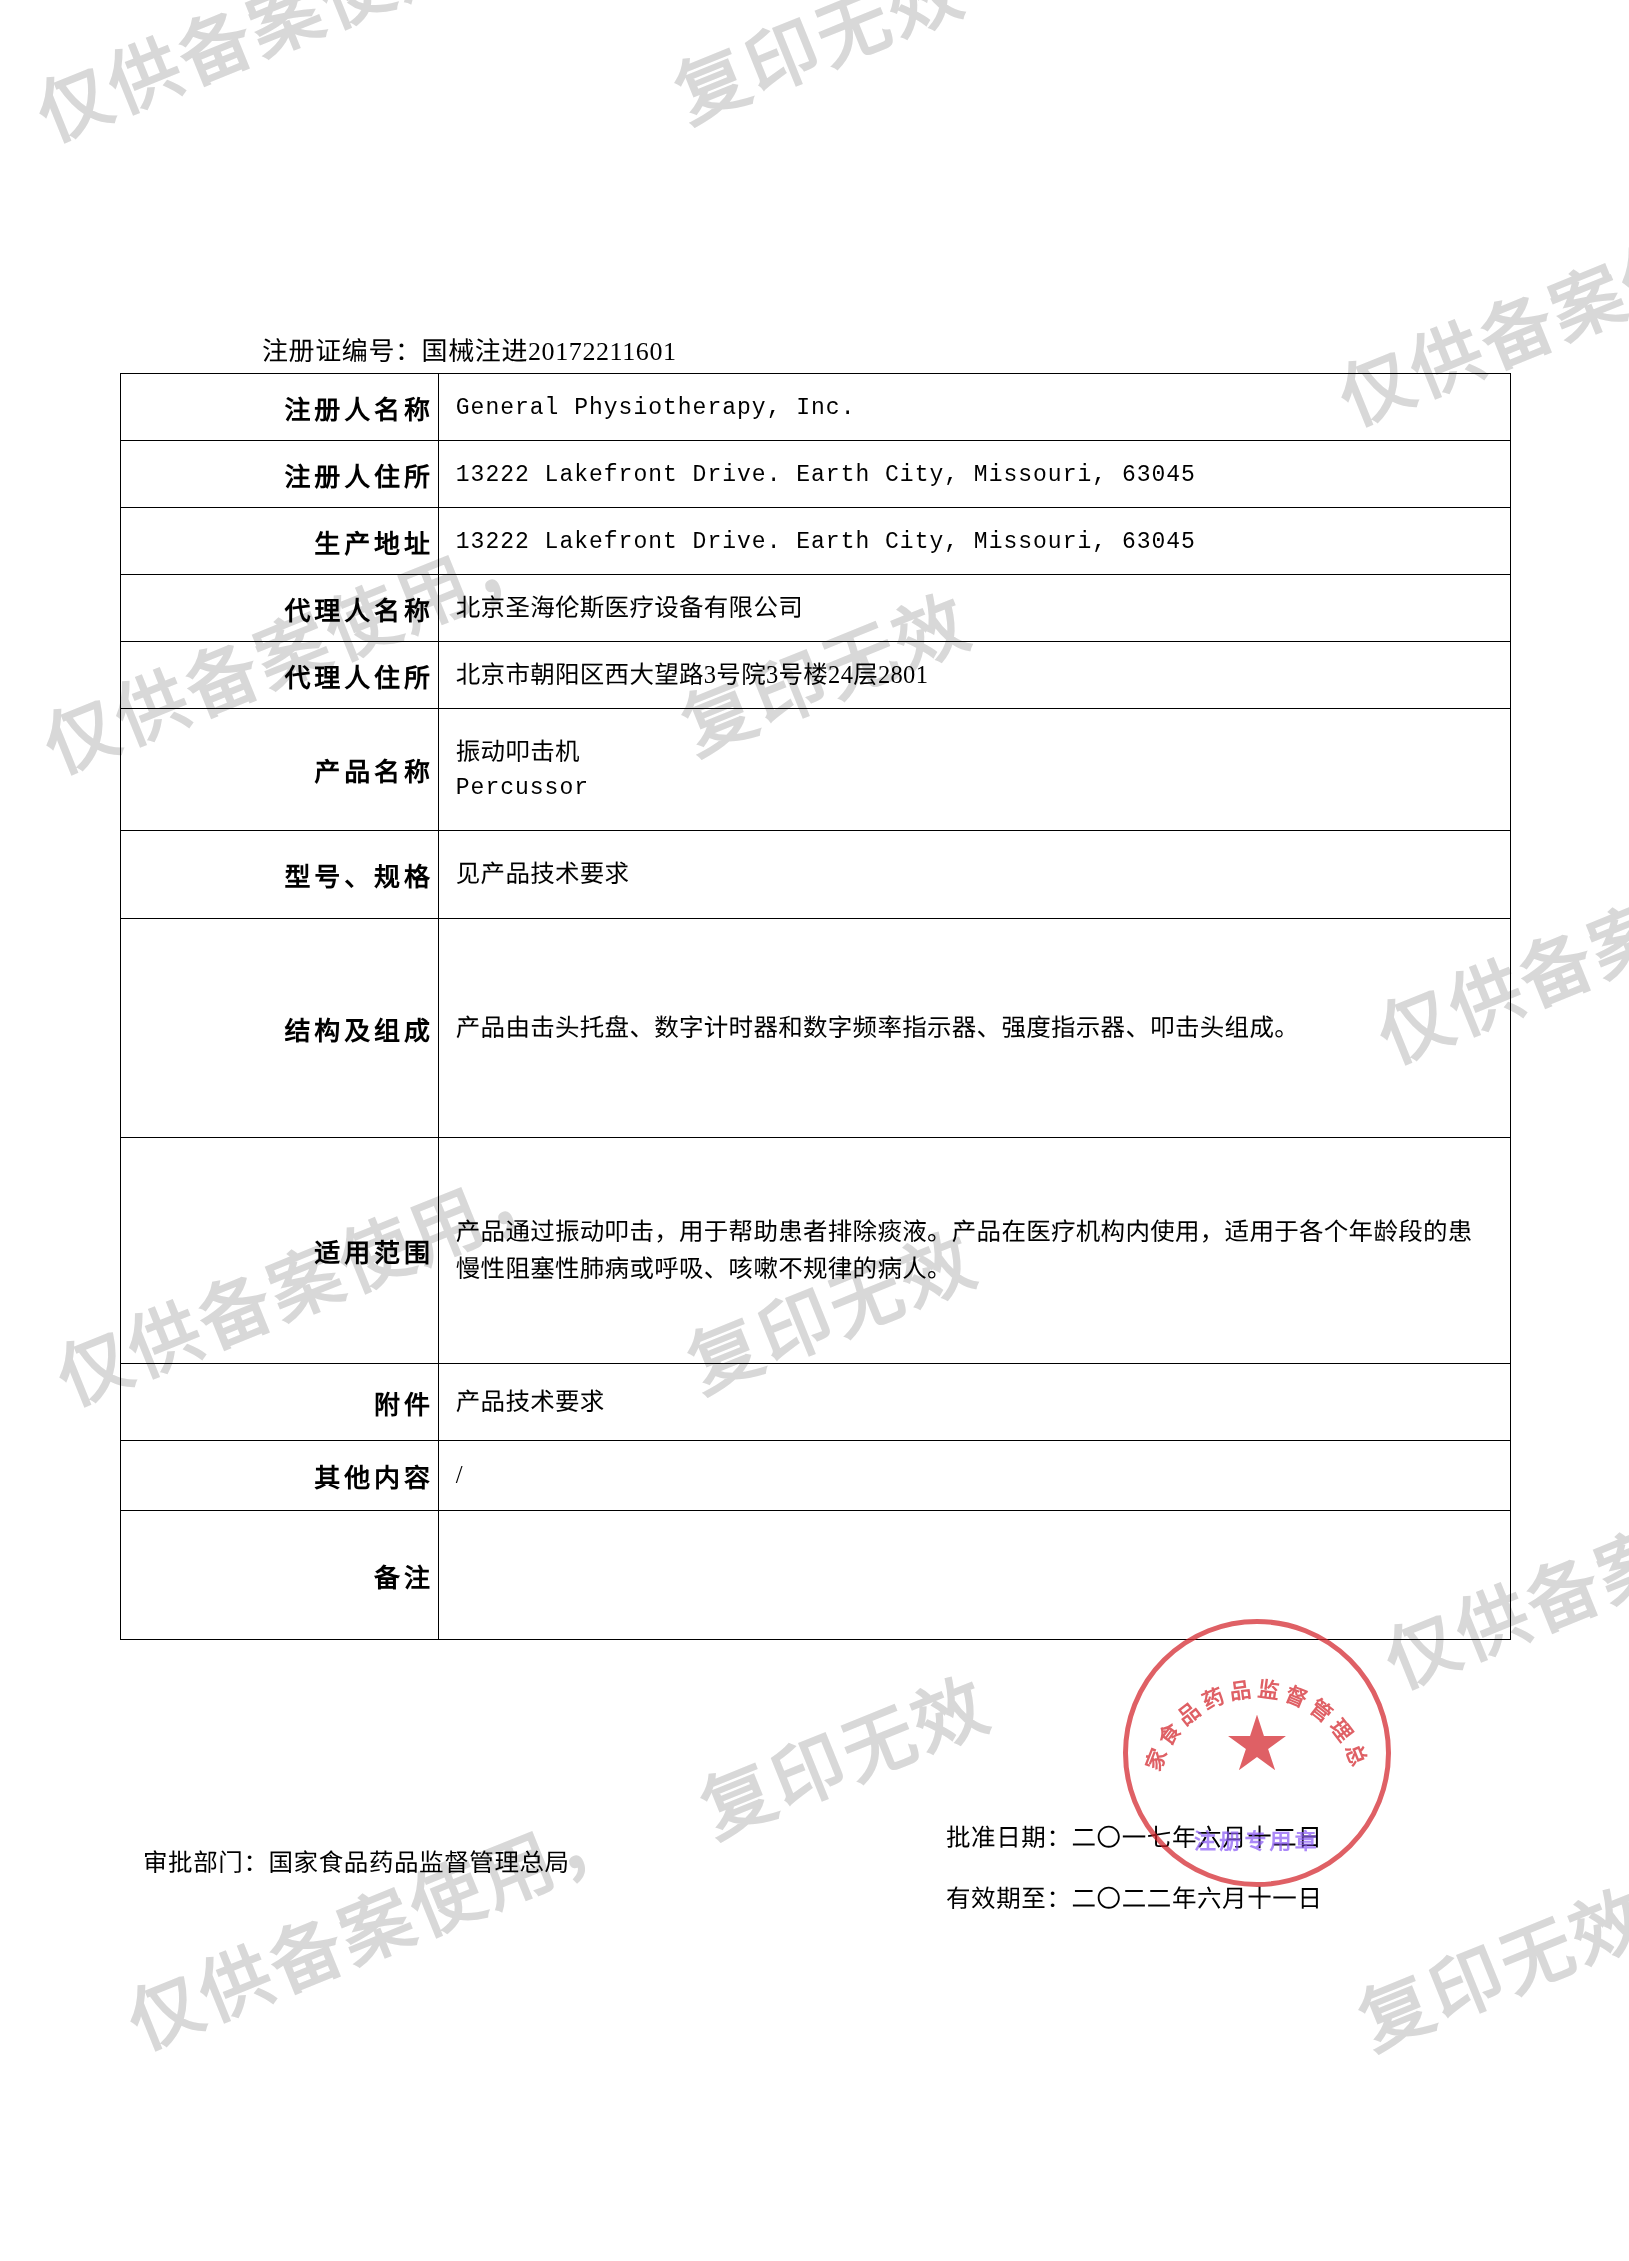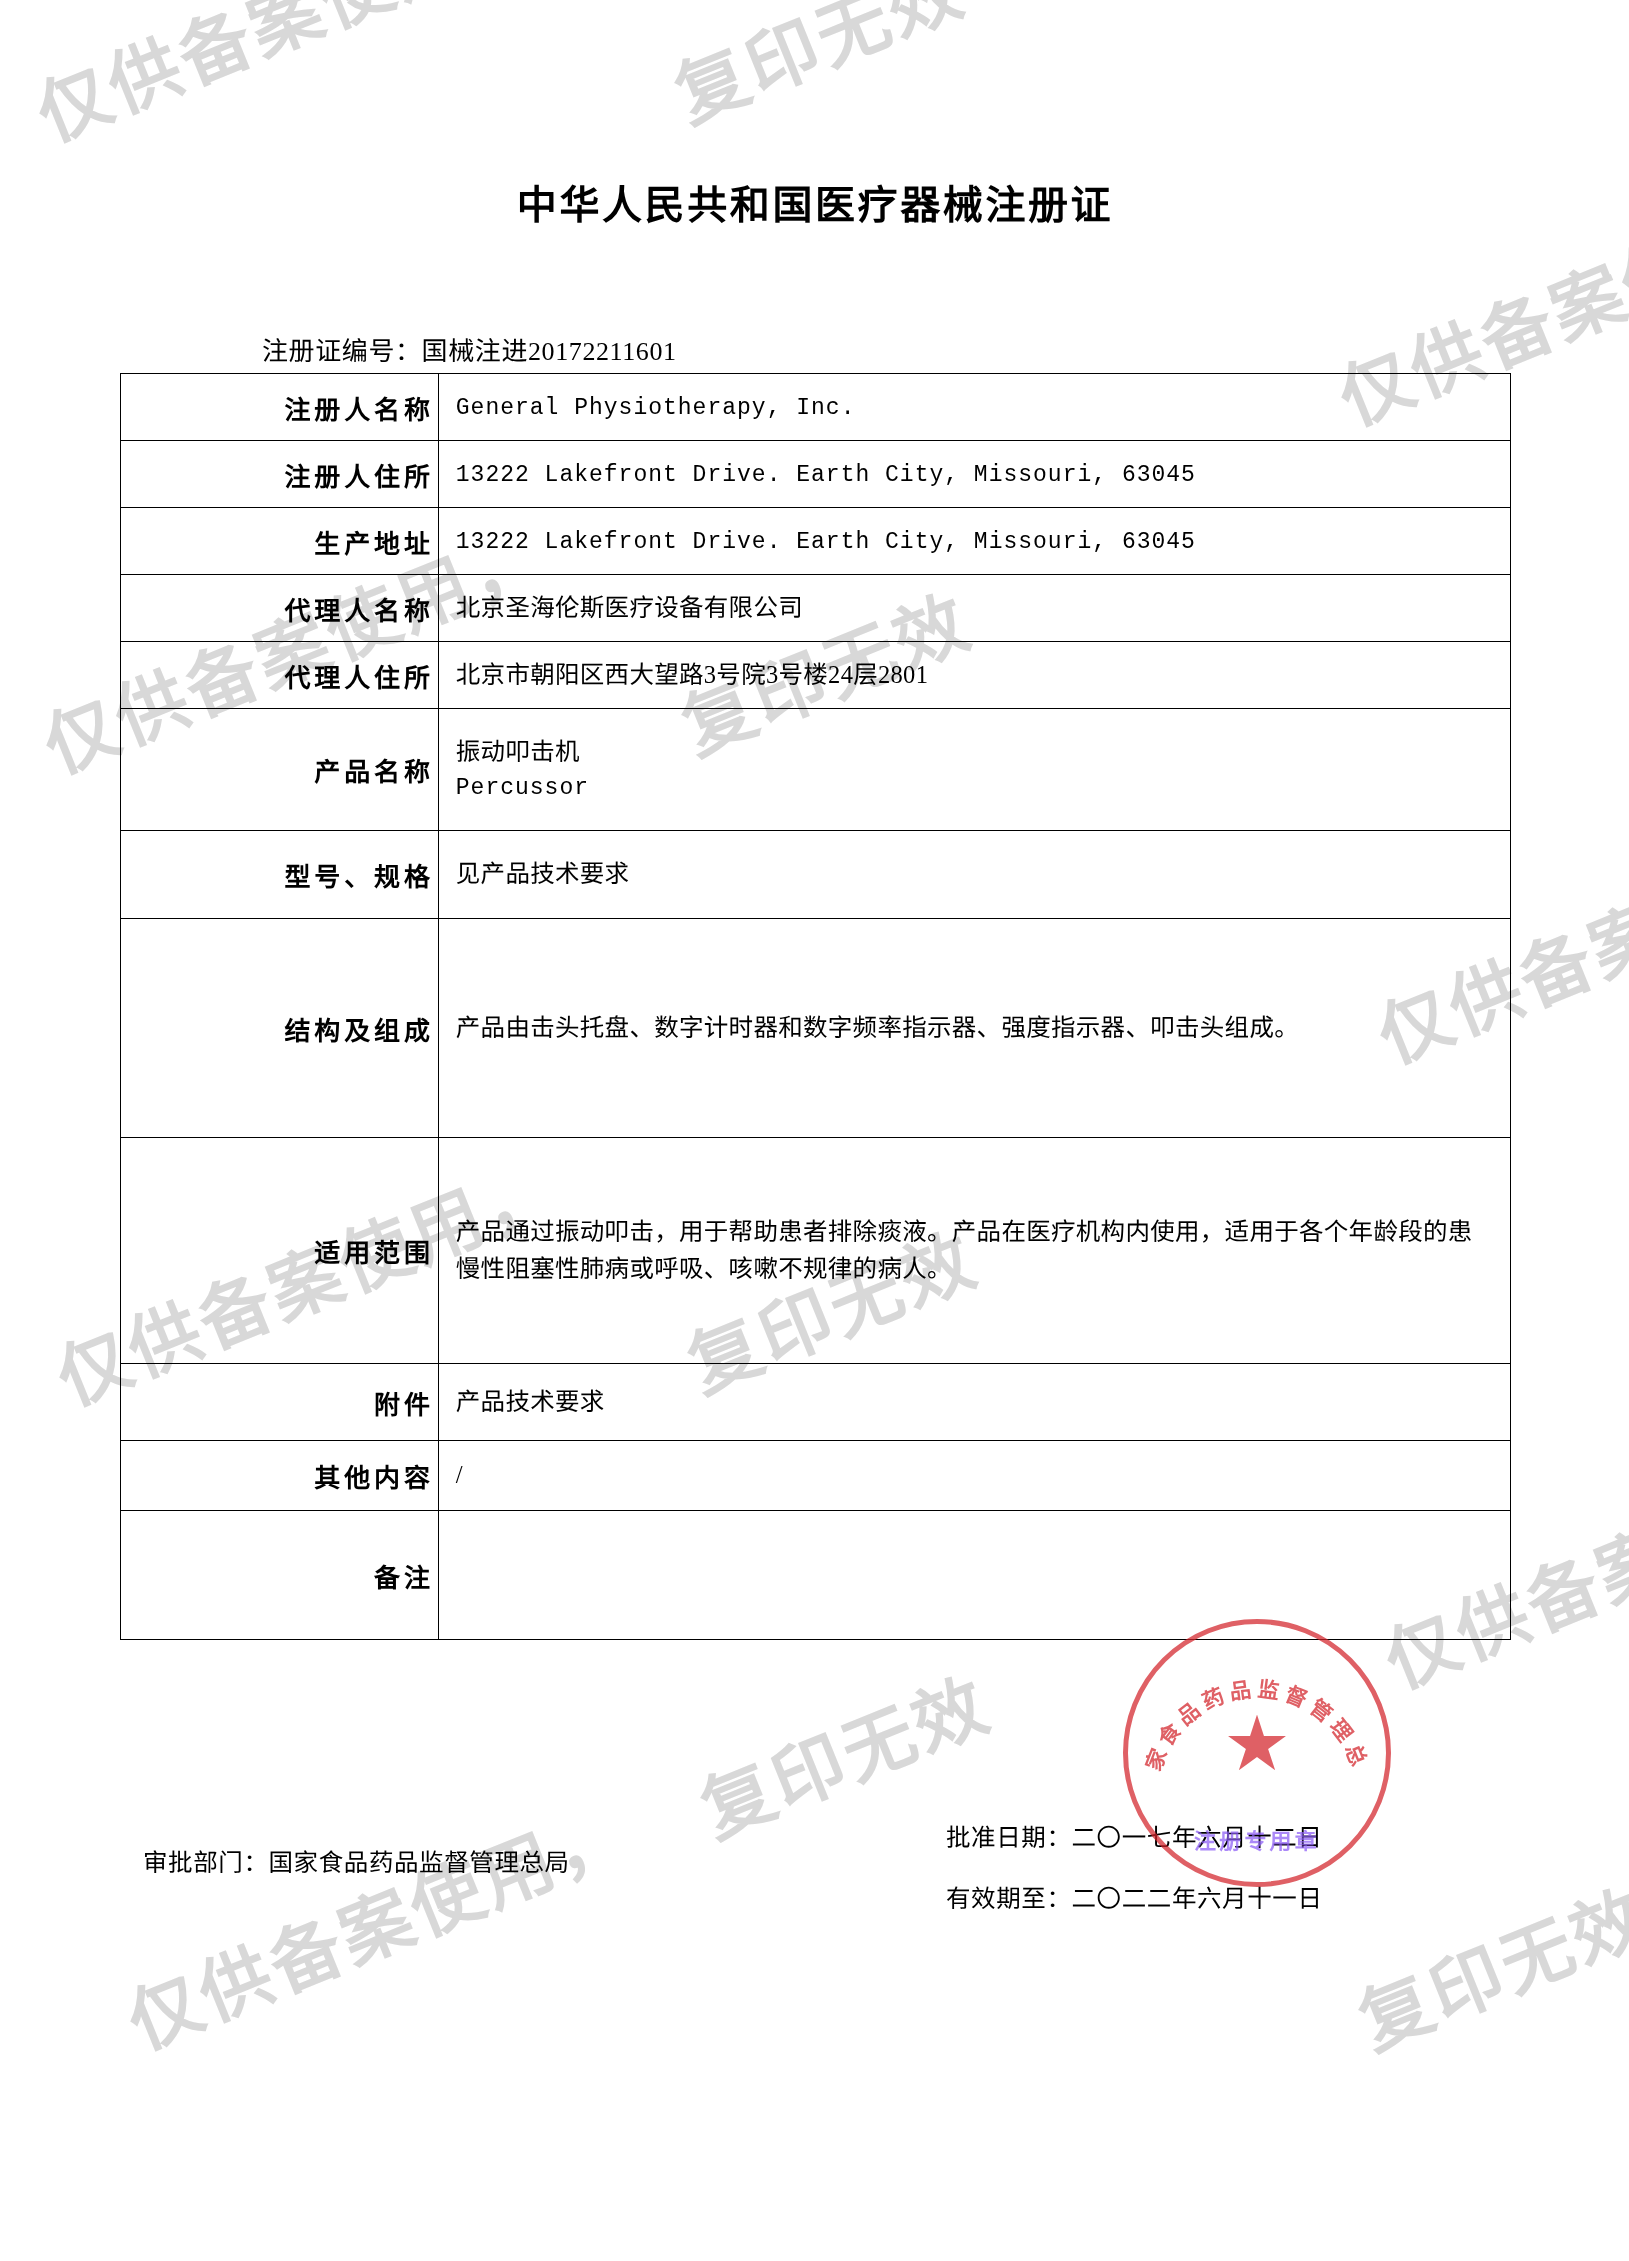--- a/index.html
+++ b/index.html
@@ -217,21 +217,20 @@
     <div class="wm" style="left:39px; top:1328px; font-size:72px; transform: rotate(-22deg);">仅供备案使用，</div>
     <div class="wm" style="left:670px; top:1315px; font-size:72px; transform: rotate(-22deg);">复印无效</div>
 
     <div class="wm" style="left:1367px; top:1611px; font-size:72px; transform: rotate(-22deg);">仅供备案使用，</div>
 
     <div class="wm" style="left:110px; top:1972px; font-size:72px; transform: rotate(-22deg);">仅供备案使用，</div>
     <div class="wm" style="left:683px; top:1760px; font-size:72px; transform: rotate(-22deg);">复印无效</div>
     <div class="wm" style="left:1341px; top:1972px; font-size:72px; transform: rotate(-22deg);">复印无效</div>
   </div>
 
-  <div class="doc-title">中华人民共和国医疗器械注册证</div>
 
   <div class="reg-no">
     <span>注册证编号：</span><span>国械注进20172211601</span>
   </div>
 
   <table class="cert-table">
     <tbody>
       <tr class="r-h1">
         <td class="label">注册人名称</td>
         <td class="value"><span class="mono">General Physiotherapy, Inc.</span></td>

